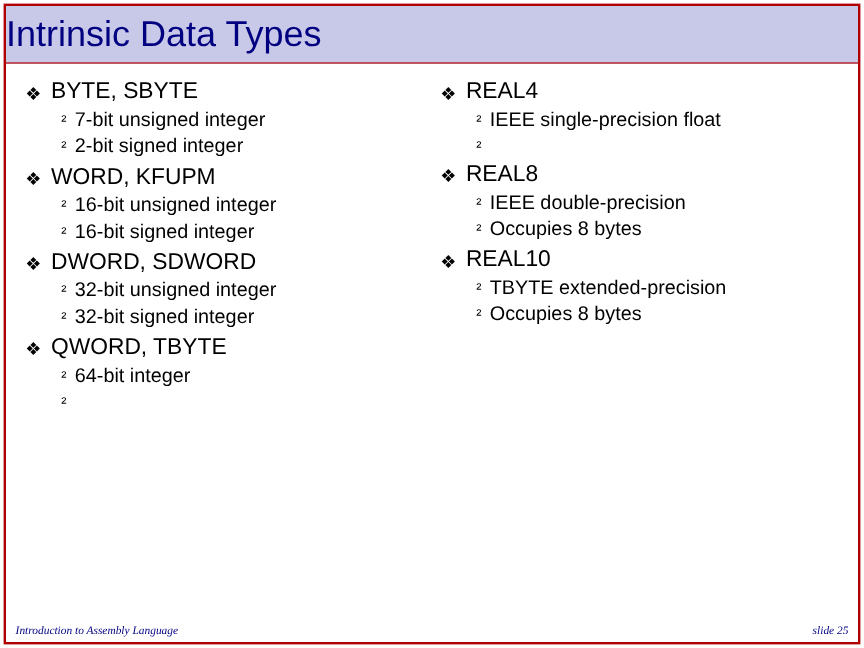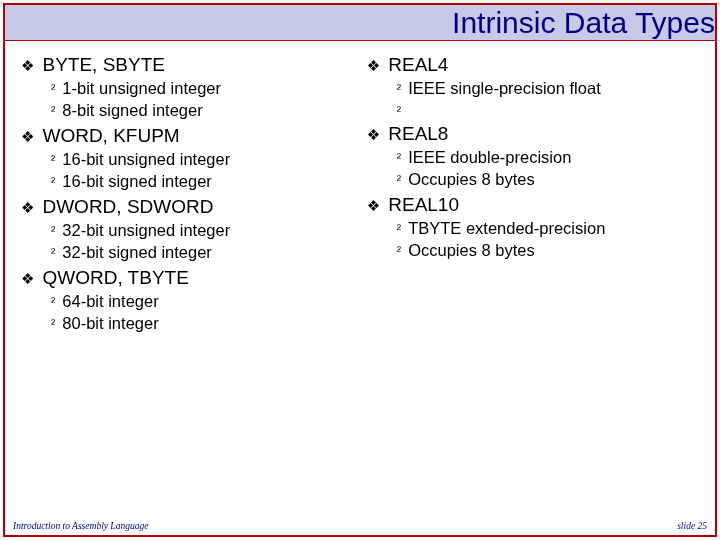--- a/index.html
+++ b/index.html
@@ -14,24 +14,24 @@
   .slide {
     width: 714px;
     height: 534px;
     margin: 3px;
     border: 2px solid #b00000;
     background: #fff;
     position: relative;
   }
   .title-bar {
     background: #c8c8e8;
-    height: 36px;
+    height: 48px;
     display: flex;
     align-items: center;
-    justify-content: flex-end;
+    justify-content: flex-start;
     border-bottom: 1px solid #b00000;
   }
   .title {
     font-family: "Comic Sans MS", cursive, sans-serif;
     font-size: 30px;
     color: #000080;
     font-weight: normal;
   }
   .content {
     display: flex;
@@ -96,25 +96,25 @@
 
   <div class="content">
 
     <div class="col col-left">
       <div class="item-l1">
         <span class="bullet">❖</span>
         <span>BYTE, SBYTE</span>
       </div>
       <div class="item-l2">
         <span class="bullet">²</span>
-        <span>1-bit unsigned integer</span>
-      </div>
-      <div class="item-l2">
-        <span class="bullet">²</span>
-        <span>8-bit signed integer</span>
+        <span>7-bit unsigned integer</span>
+      </div>
+      <div class="item-l2">
+        <span class="bullet">²</span>
+        <span>2-bit signed integer</span>
       </div>
 
       <div class="item-l1">
         <span class="bullet">❖</span>
         <span>WORD, KFUPM</span>
       </div>
       <div class="item-l2">
         <span class="bullet">²</span>
         <span>16-bit unsigned integer</span>
       </div>
@@ -139,21 +139,20 @@
       <div class="item-l1">
         <span class="bullet">❖</span>
         <span>QWORD, TBYTE</span>
       </div>
       <div class="item-l2">
         <span class="bullet">²</span>
         <span>64-bit integer</span>
       </div>
       <div class="item-l2">
         <span class="bullet">²</span>
-        <span>80-bit integer</span>
       </div>
     </div>
 
     <div class="col col-right">
       <div class="item-l1">
         <span class="bullet">❖</span>
         <span>REAL4</span>
       </div>
       <div class="item-l2">
         <span class="bullet">²</span>

